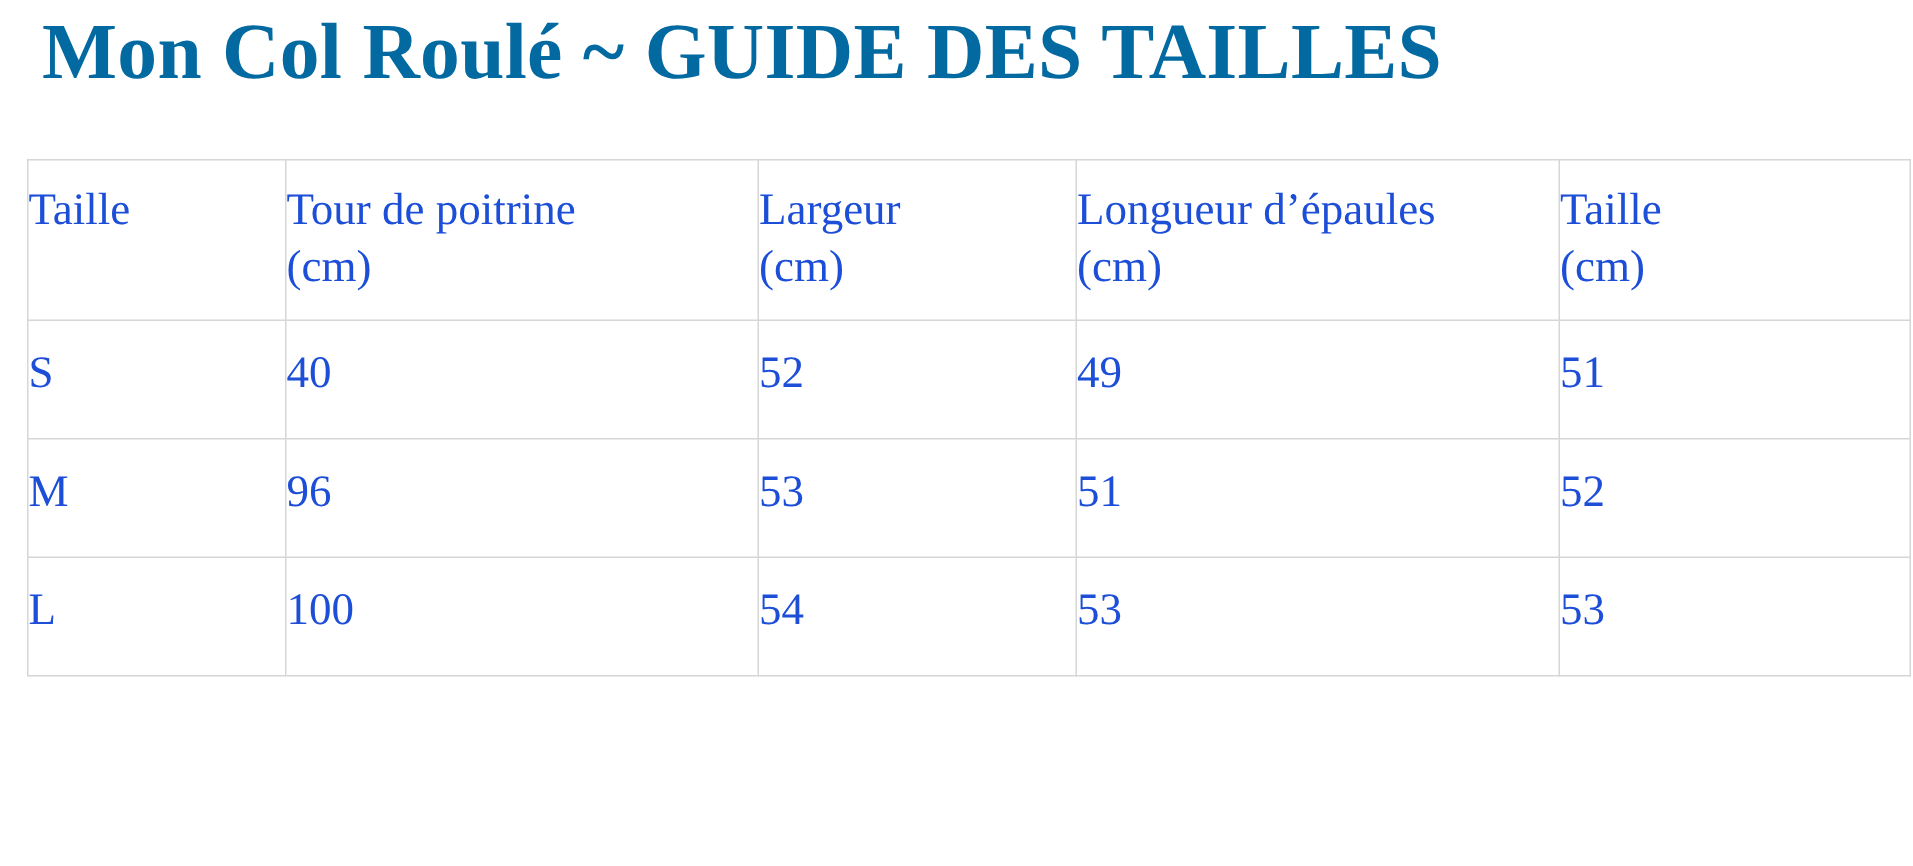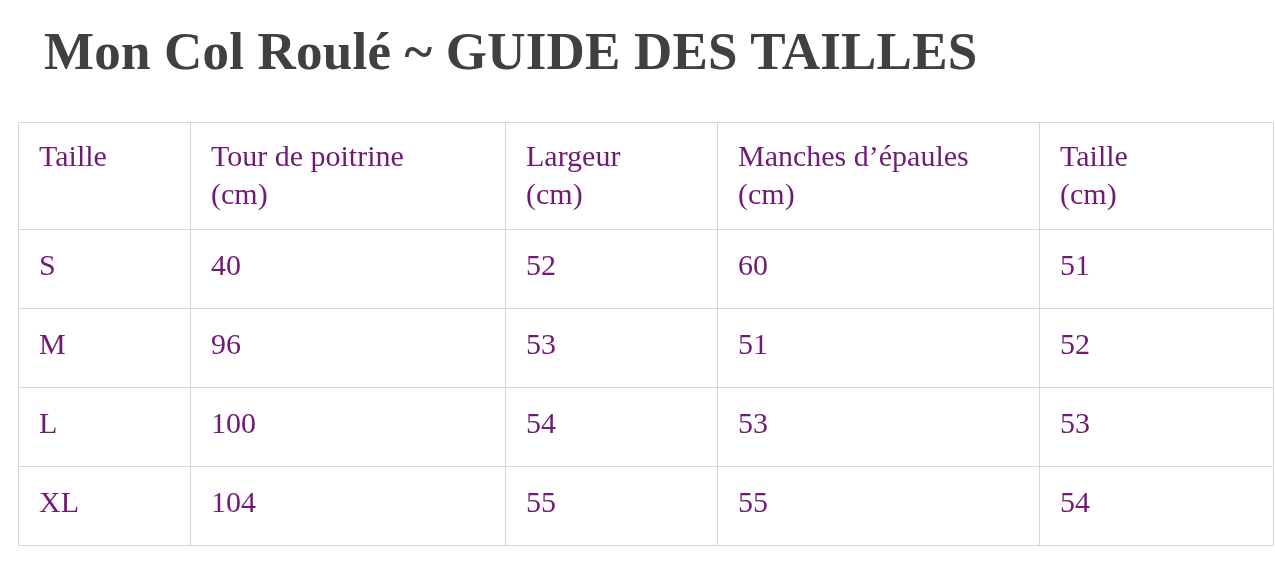--- a/index.html
+++ b/index.html
@@ -19,45 +19,45 @@
     height: 577px;
     position: relative;
     box-sizing: border-box;
     padding: 0 10px;
   }
   .title {
     font-family: "Liberation Serif", serif;
     font-weight: bold;
     font-size: 53px;
     line-height: 1.05;
-    color: #404040;
-    margin: 16px;
+    color: #0369a1;
+    margin: 0;
     padding: 8px 0 0 18px;
     letter-spacing: 0.2px;
     white-space: nowrap;
   }
   .table-wrap {
     margin-top: 42px;
     padding: 0 8px;
   }
   table.size-guide {
     width: 1255px;
     border-collapse: collapse;
     table-layout: fixed;
   }
   table.size-guide th,
   table.size-guide td {
     border: 1px solid #d6d6d6;
     text-align: left;
     vertical-align: top;
     font-weight: normal;
-    color: #701a75;
+    color: #1d4ed8;
     font-size: 30px;
     line-height: 1.28;
-    padding: 14px 12px 16px 20px;
+    padding: 14px 12px 16px 0;
   }
   table.size-guide th {
     height: 74px;
   }
   table.size-guide td {
     height: 46px;
     padding-top: 16px;
     padding-bottom: 16px;
   }
   
@@ -93,55 +93,48 @@
           </th>
           <th>
             <span class="hdr-line">Tour de poitrine</span>
             <span class="hdr-line">(cm)</span>
           </th>
           <th>
             <span class="hdr-line">Largeur</span>
             <span class="hdr-line">(cm)</span>
           </th>
           <th>
-            <span class="hdr-line">Manches d’épaules</span>
+            <span class="hdr-line">Longueur d’épaules</span>
             <span class="hdr-line">(cm)</span>
           </th>
           <th>
             <span class="hdr-line">Taille</span>
             <span class="hdr-line">(cm)</span>
           </th>
         </tr>
       </thead>
       <tbody>
         <tr>
           <td>S</td>
           <td>40</td>
           <td>52</td>
-          <td>60</td>
+          <td>49</td>
           <td>51</td>
         </tr>
         <tr>
           <td>M</td>
           <td>96</td>
           <td>53</td>
           <td>51</td>
           <td>52</td>
         </tr>
         <tr>
           <td>L</td>
           <td>100</td>
           <td>54</td>
           <td>53</td>
           <td>53</td>
         </tr>
-        <tr>
-          <td>XL</td>
-          <td>104</td>
-          <td>55</td>
-          <td>55</td>
-          <td>54</td>
-        </tr>
       </tbody>
     </table>
   </div>
 
 </div>
 
 </body></html>

